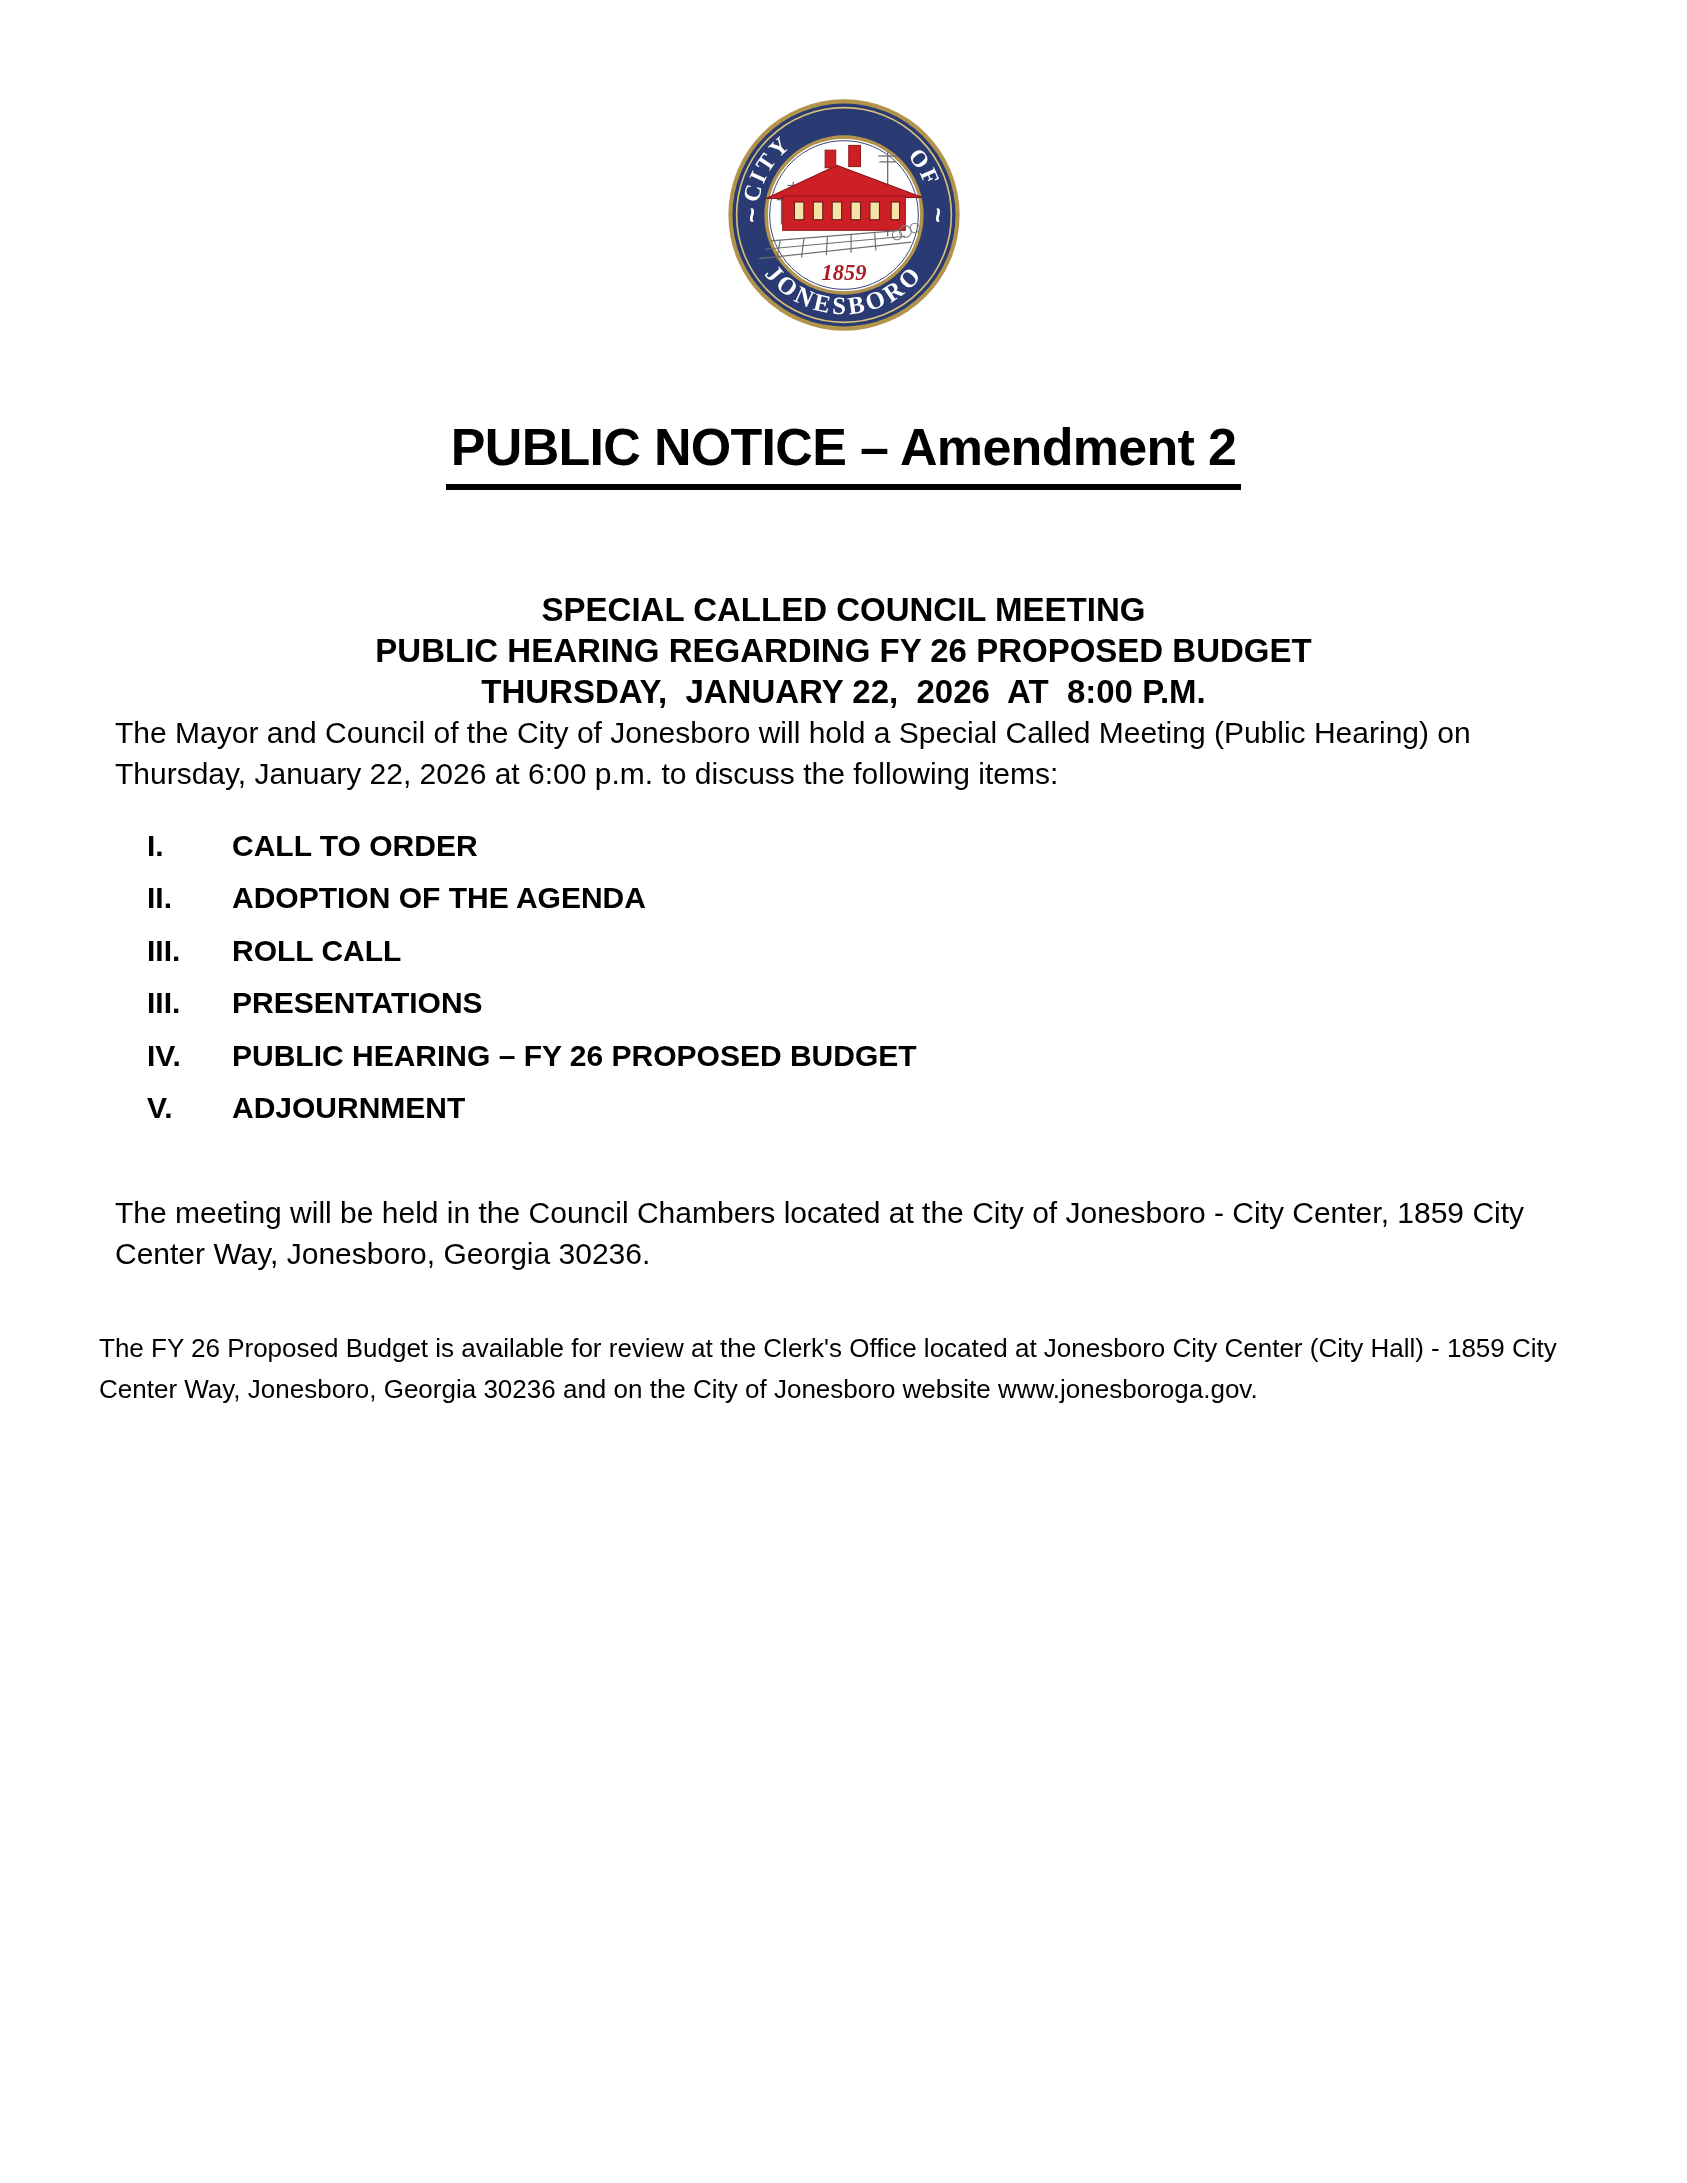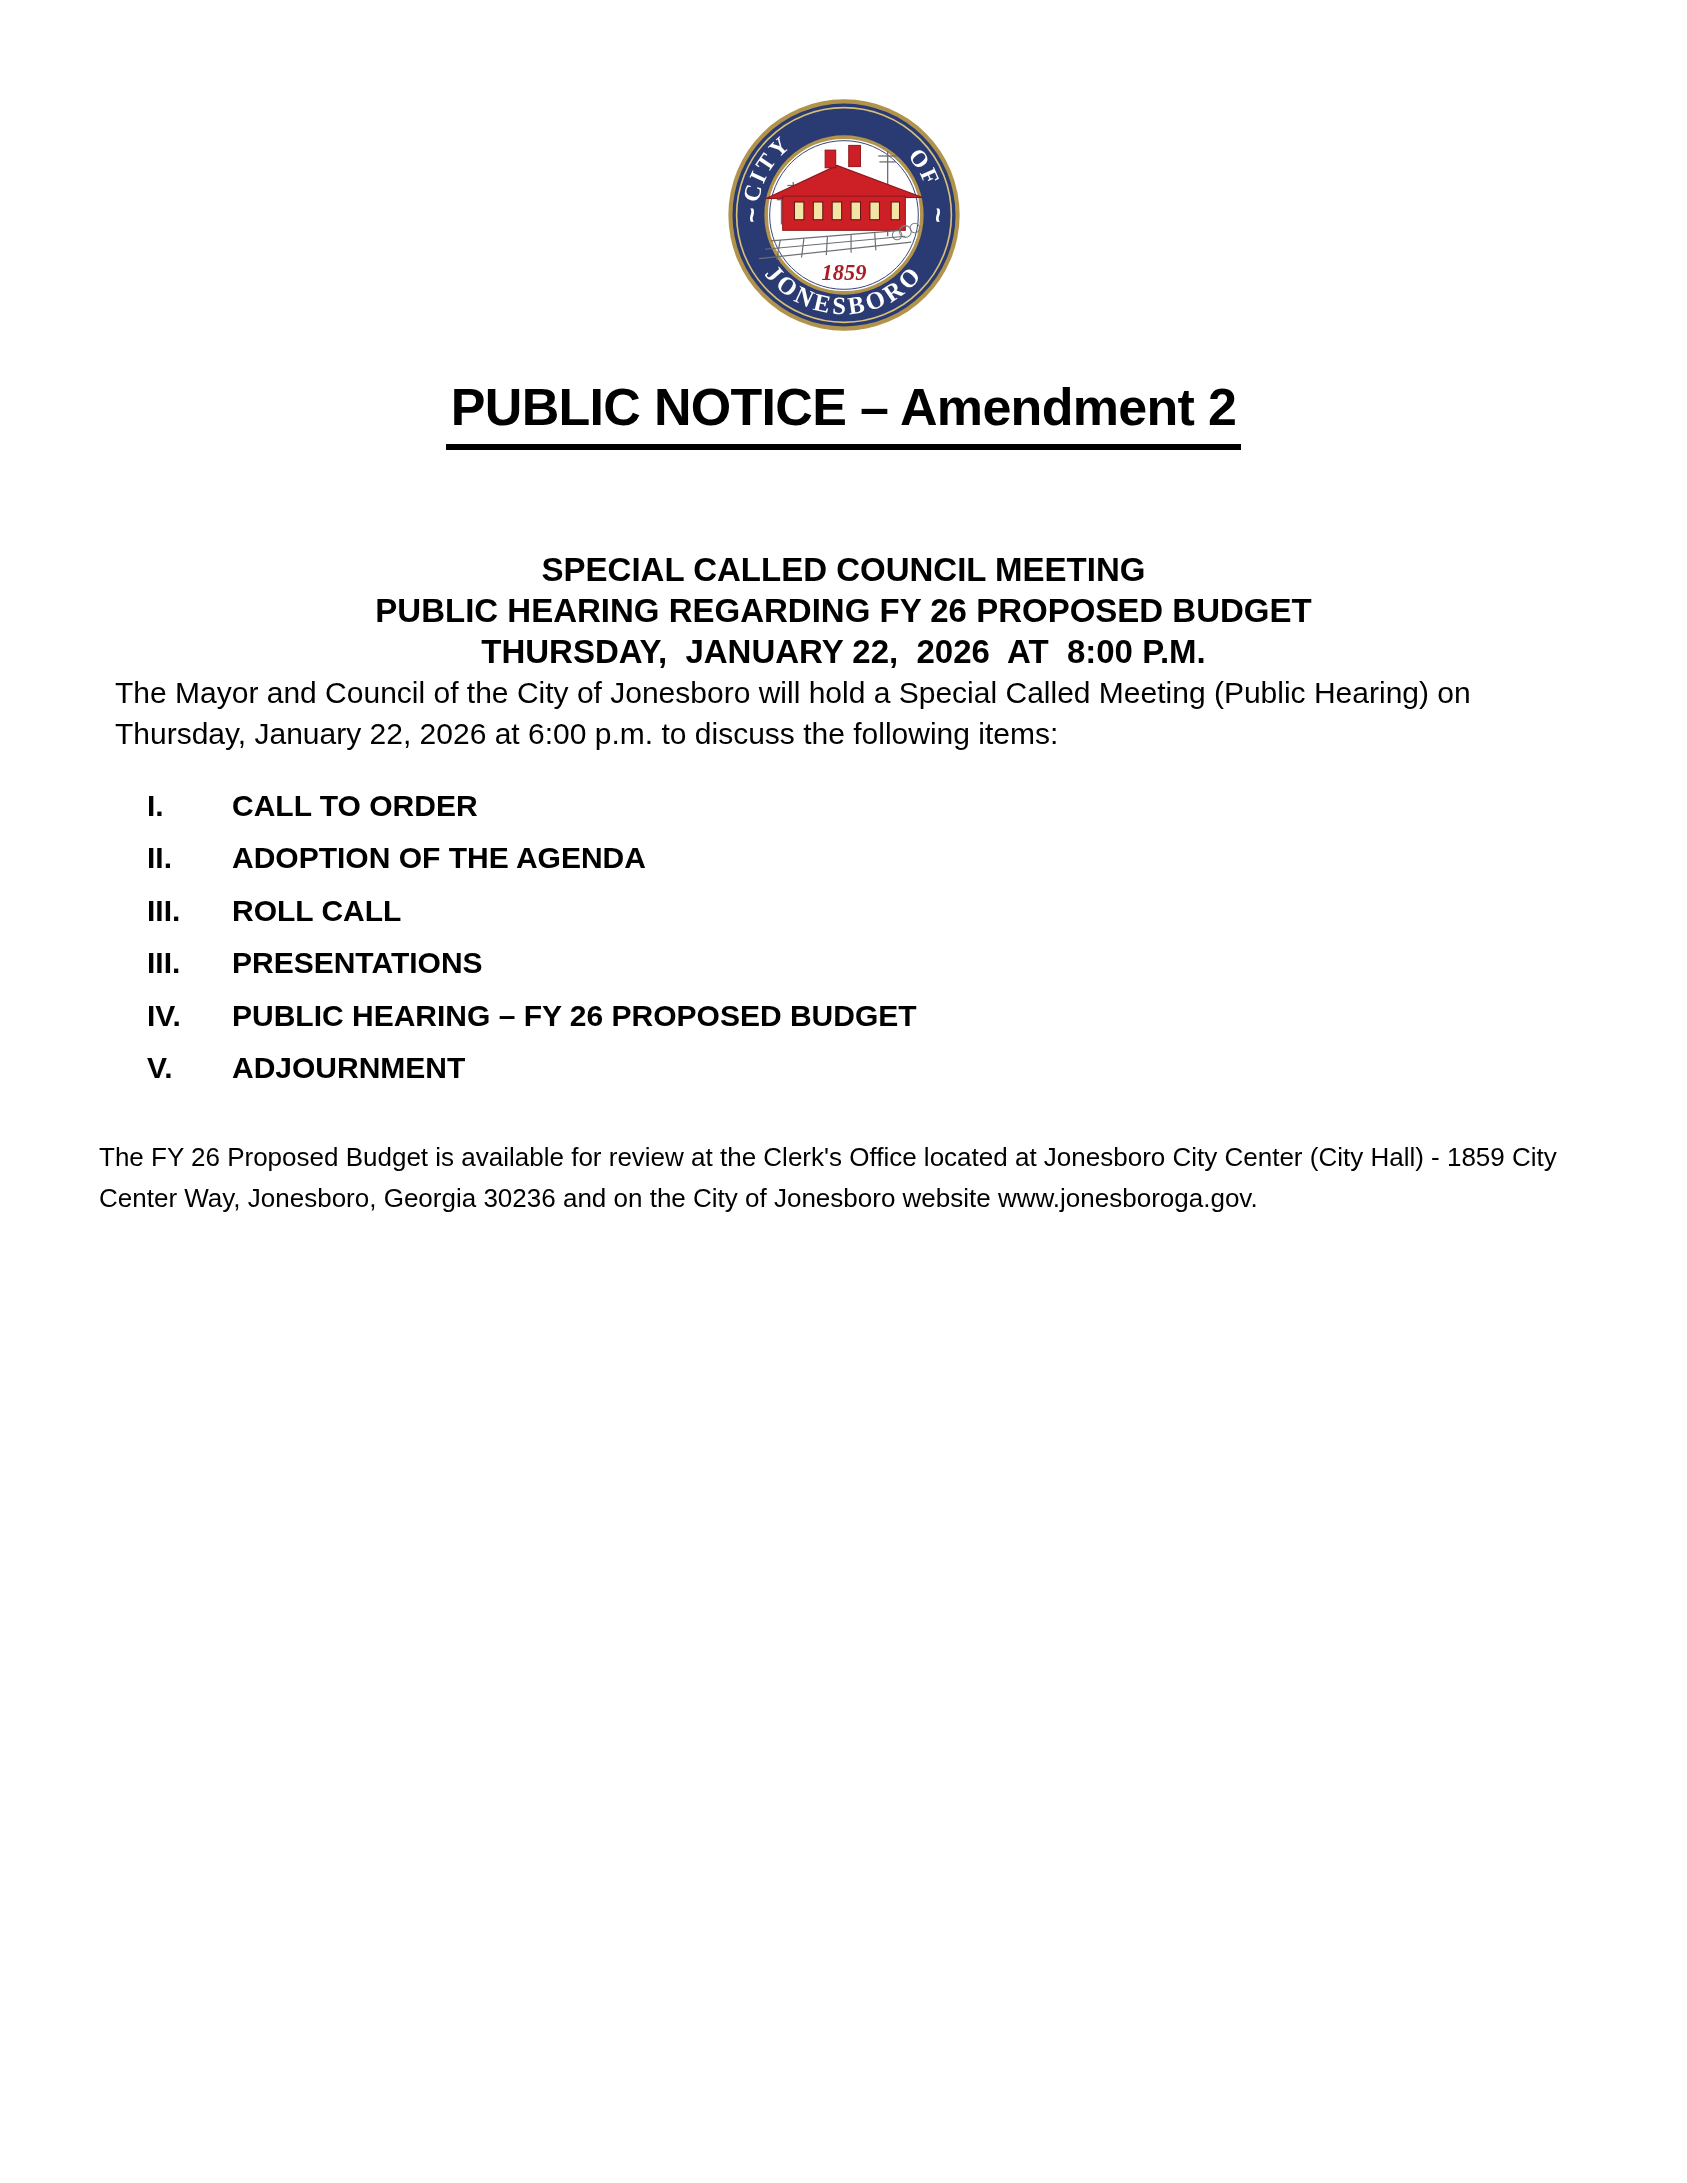--- a/index.html
+++ b/index.html
@@ -32,20 +32,21 @@
     margin-top: 42px;
   }
   .doc-title {
     display: inline-block;
     font-size: 52px;
     font-weight: bold;
     letter-spacing: -0.7px;
     border-bottom: 6.6px solid #000;
     padding: 0 5.3px 6.6px 5.3px;
     white-space: pre-wrap;
+    margin-top: 40px;
   }
 
   
   .meeting-heading {
     margin-top: 99px;
     text-align: center;
     font-weight: bold;
     font-size: 33px;
     line-height: 41px;
   }
@@ -213,19 +214,20 @@
       <div class="agenda-row">
         <span class="agenda-numeral">IV.</span>
         <span class="agenda-label">PUBLIC HEARING – FY 26 PROPOSED BUDGET</span>
       </div>
       <div class="agenda-row">
         <span class="agenda-numeral">V.</span>
         <span class="agenda-label">ADJOURNMENT</span>
       </div>
     </div>
 
+    <p class="location-para">The meeting will be held in the Council Chambers located at the City of Jonesboro - City Center, 1859 City Center Way, Jonesboro, Georgia 30236.</p>
 
     <p class="budget-para">The FY 26 Proposed Budget is available for review at the Clerk's Office located at Jonesboro City Center (City Hall) - 1859 City Center Way, Jonesboro, Georgia 30236 and on the City of Jonesboro website www.jonesboroga.gov.</p>
 
 
   </div>
 </div>
 
 
 </body></html>

